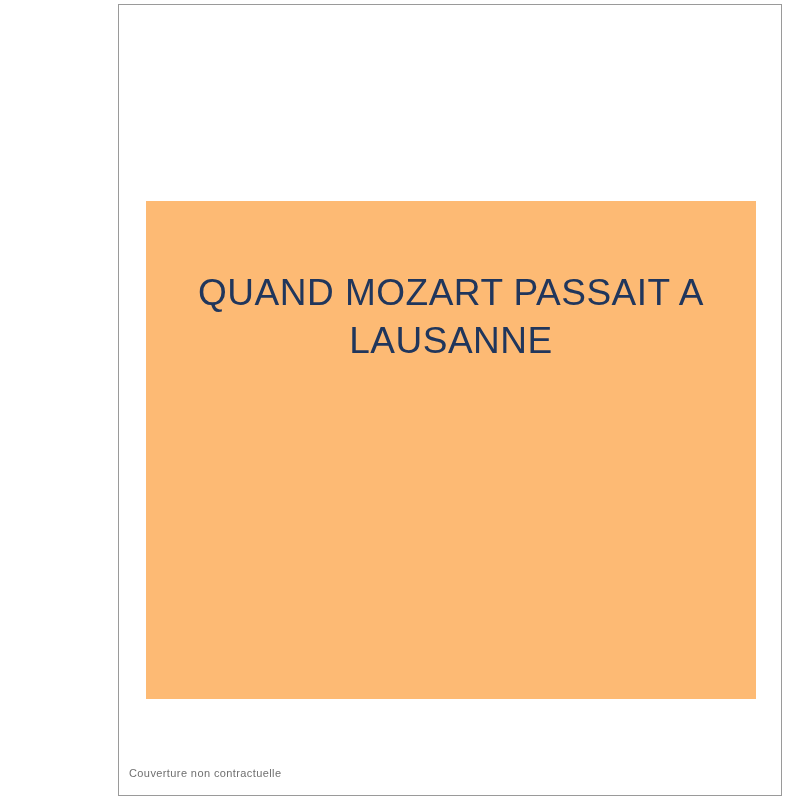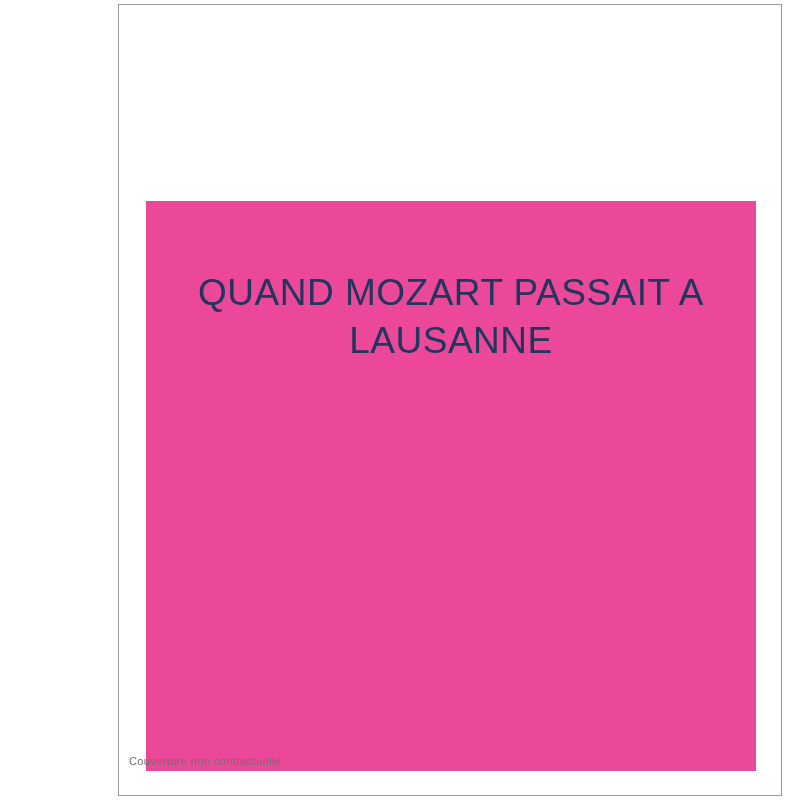--- a/index.html
+++ b/index.html
@@ -41,22 +41,22 @@
     letter-spacing: 0.6px;
     color: #6d6d6d;
     font-family: "Liberation Sans", sans-serif;
   }
 
   .image-block {
     position: absolute;
     left: 27px;
     top: 196px;
     width: 610px;
-    height: 570px;
-    background: #ec4899;
+    height: 498px;
+    background: #fdba74;
   }
 
   .title {
     position: absolute;
     left: 0;
     top: 68px;
     width: 100%;
     text-align: center;
     color: #20365c;
     font-size: 37px;
@@ -64,21 +64,21 @@
     letter-spacing: 0.5px;
     font-family: "Liberation Sans", sans-serif;
     font-weight: 400;
     padding: 0 18px;
     box-sizing: border-box;
   }
 
   .disclaimer {
     position: absolute;
     left: 10px;
-    bottom: 28px;
+    bottom: 16px;
     font-size: 11px;
     letter-spacing: 0.4px;
     color: #6f6f6f;
     font-family: "Liberation Sans", sans-serif;
   }
 </style>
 </head>
 <body>
 
 <div class="page">

